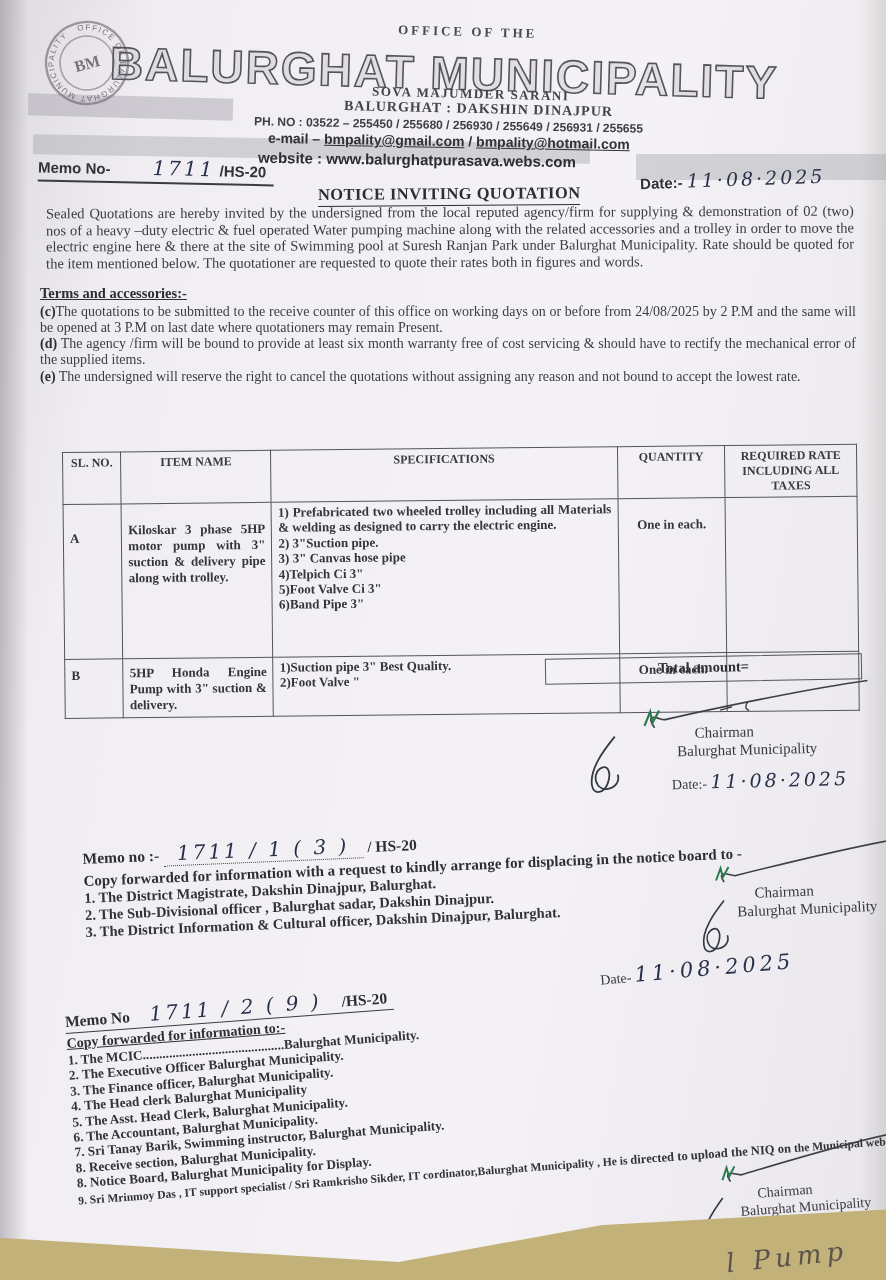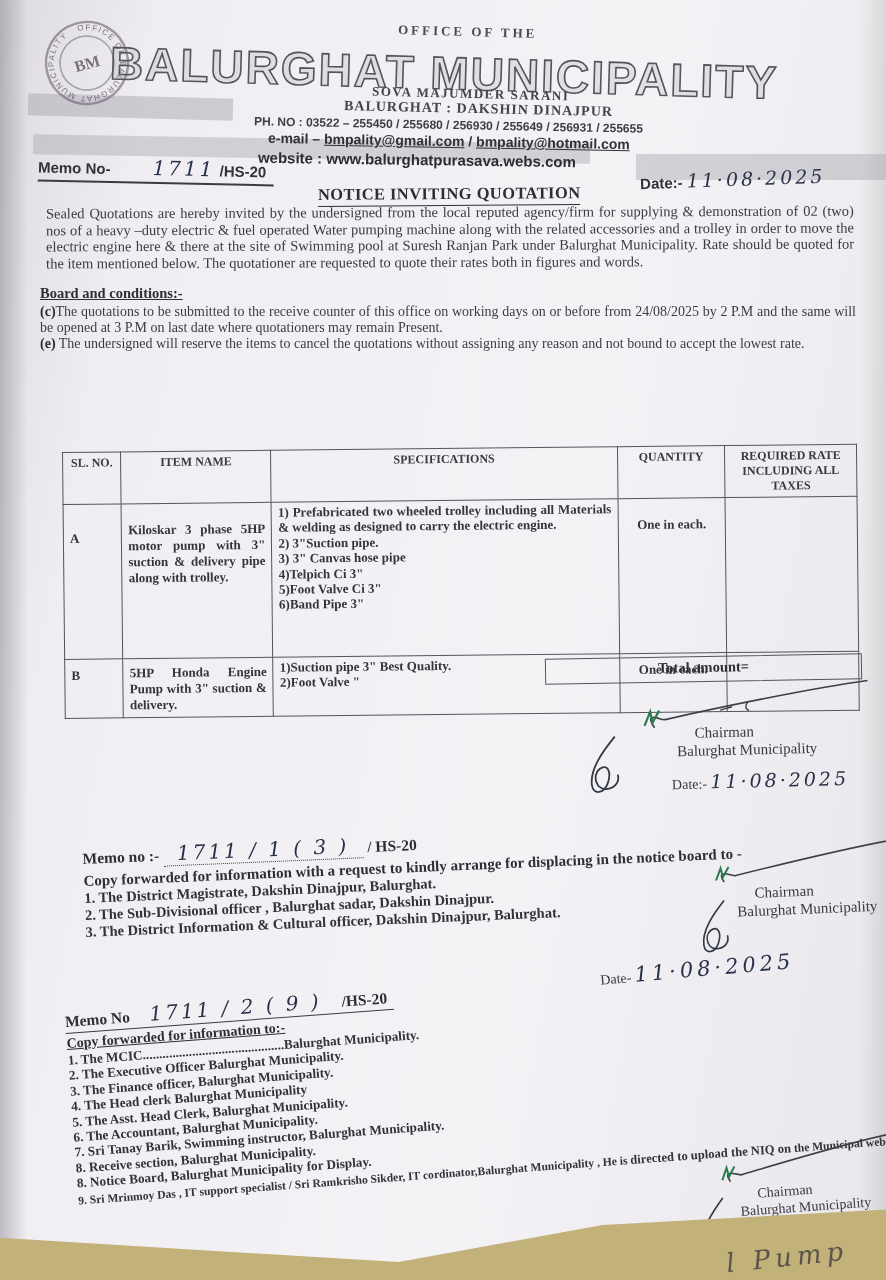--- a/index.html
+++ b/index.html
@@ -135,23 +135,24 @@
       </span>
       <span class="date-right">
         <span>Date:- </span><span class="hw hw-date">11·08·2025</span>
       </span>
     </div>
 
     <div class="niq-title">NOTICE INVITING QUOTATION</div>
     <div class="intro">Sealed Quotations are hereby invited by the undersigned from the local reputed agency/firm for supplying &amp; demonstration of 02 (two) nos of a heavy –duty electric &amp; fuel operated  Water pumping machine along with the related accessories and a trolley in order to move the electric engine here &amp; there  at the site of  Swimming pool at Suresh Ranjan Park under Balurghat Municipality. Rate should be quoted for the item mentioned below. The quotationer are requested to quote their rates both in figures and words.</div>
 
     <div class="terms">
-      <div class="terms-head">Board and conditions:-</div>
+      <div class="terms-head">Terms and accessories:-</div>
       <div class="term"><b>(c)</b><span>The quotations to be submitted  to the receive counter  of this office  on working days on or before from 24/08/2025 by 2 P.M and the same will be opened  at 3 P.M on last date where quotationers may remain Present.</span></div>
-      <div class="term"><b>(e)</b> <span>The undersigned will reserve the items to cancel the quotations without assigning any reason and not bound to accept the lowest rate.</span></div>
+      <div class="term"><b>(d)</b> <span>The agency /firm will be bound to provide at least six month warranty free of cost servicing &amp; should have to rectify the mechanical error of the supplied items.</span></div>
+      <div class="term"><b>(e)</b> <span>The undersigned will reserve the right to cancel the quotations without assigning any reason and not bound to accept the lowest rate.</span></div>
     </div>
 
     <table class="niq-table">
       <tbody>
           <tr>
         <th>SL. NO.</th>
         <th>ITEM NAME</th>
         <th>SPECIFICATIONS</th>
         <th>QUANTITY</th>
         <th>REQUIRED RATE INCLUDING ALL TAXES</th>

